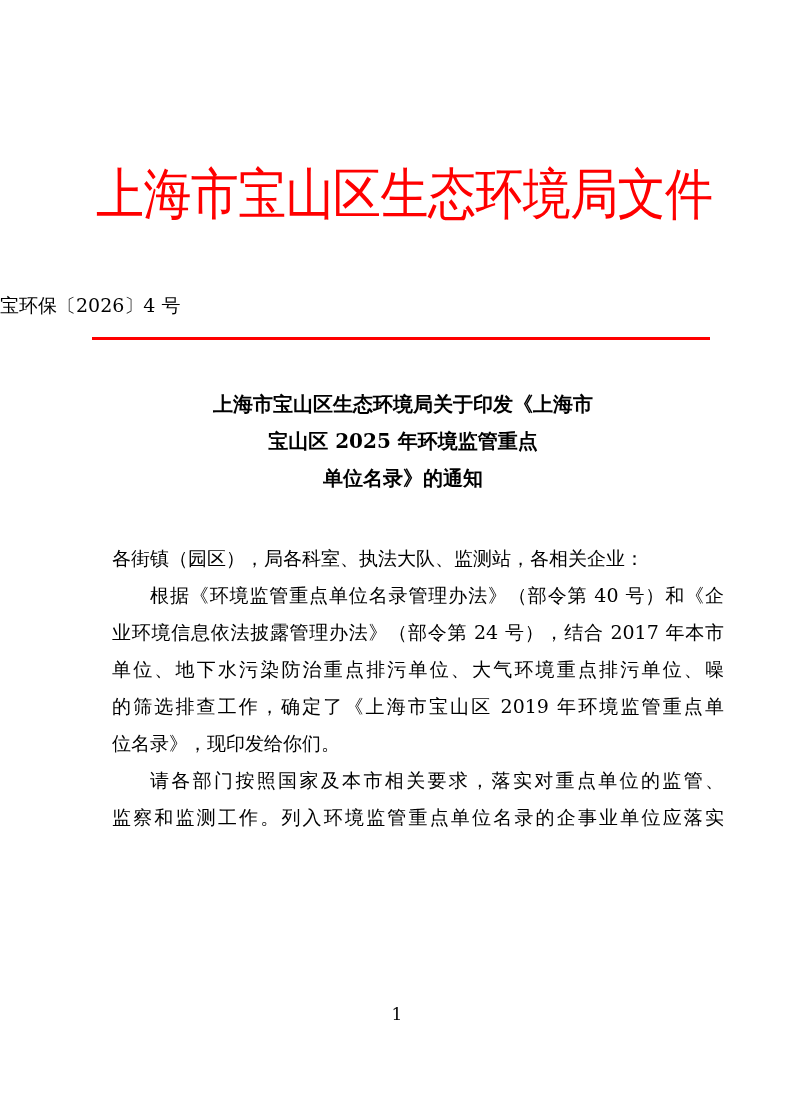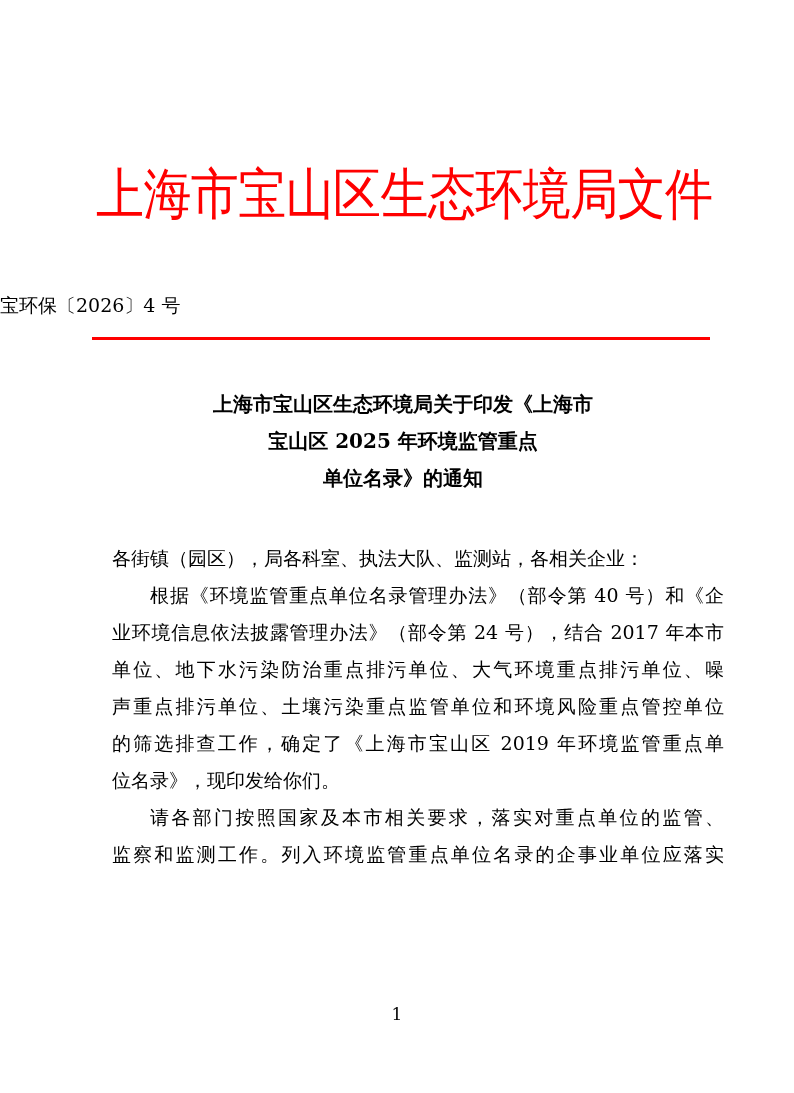--- a/index.html
+++ b/index.html
@@ -28,20 +28,19 @@
   <div>上海市宝山区生态环境局关于印发《上海市</div>
   <div>宝山区 2025 年环境监管重点</div>
   <div>单位名录》的通知</div>
 </div>
 
 <div class="body-text">
   <span class="line last">各街镇（园区），局各科室、执法大队、监测站，各相关企业：</span>
   <span class="line indent">根据《环境监管重点单位名录管理办法》（部令第 40 号）和《企</span>
   <span class="line">业环境信息依法披露管理办法》（部令第 24 号），结合 2017 年本市</span>
   <span class="line">单位、地下水污染防治重点排污单位、大气环境重点排污单位、噪</span>
-  <span class="line">声重点排污单位、土壤污染重点监管单位和环境风险重点管控单位</span>
   <span class="line">的筛选排查工作，确定了《上海市宝山区 2019 年环境监管重点单</span>
   <span class="line last">位名录》，现印发给你们。</span>
   <span class="line indent">请各部门按照国家及本市相关要求，落实对重点单位的监管、</span>
   <span class="line">监察和监测工作。列入环境监管重点单位名录的企事业单位应落实</span>
 </div>
 
 <div class="page-number">1</div>
 
 </body></html>

